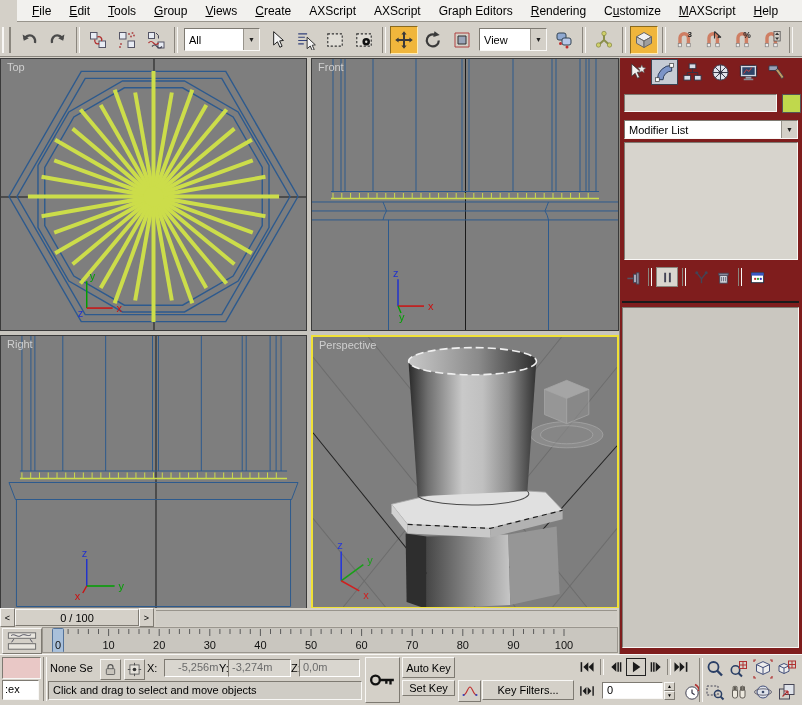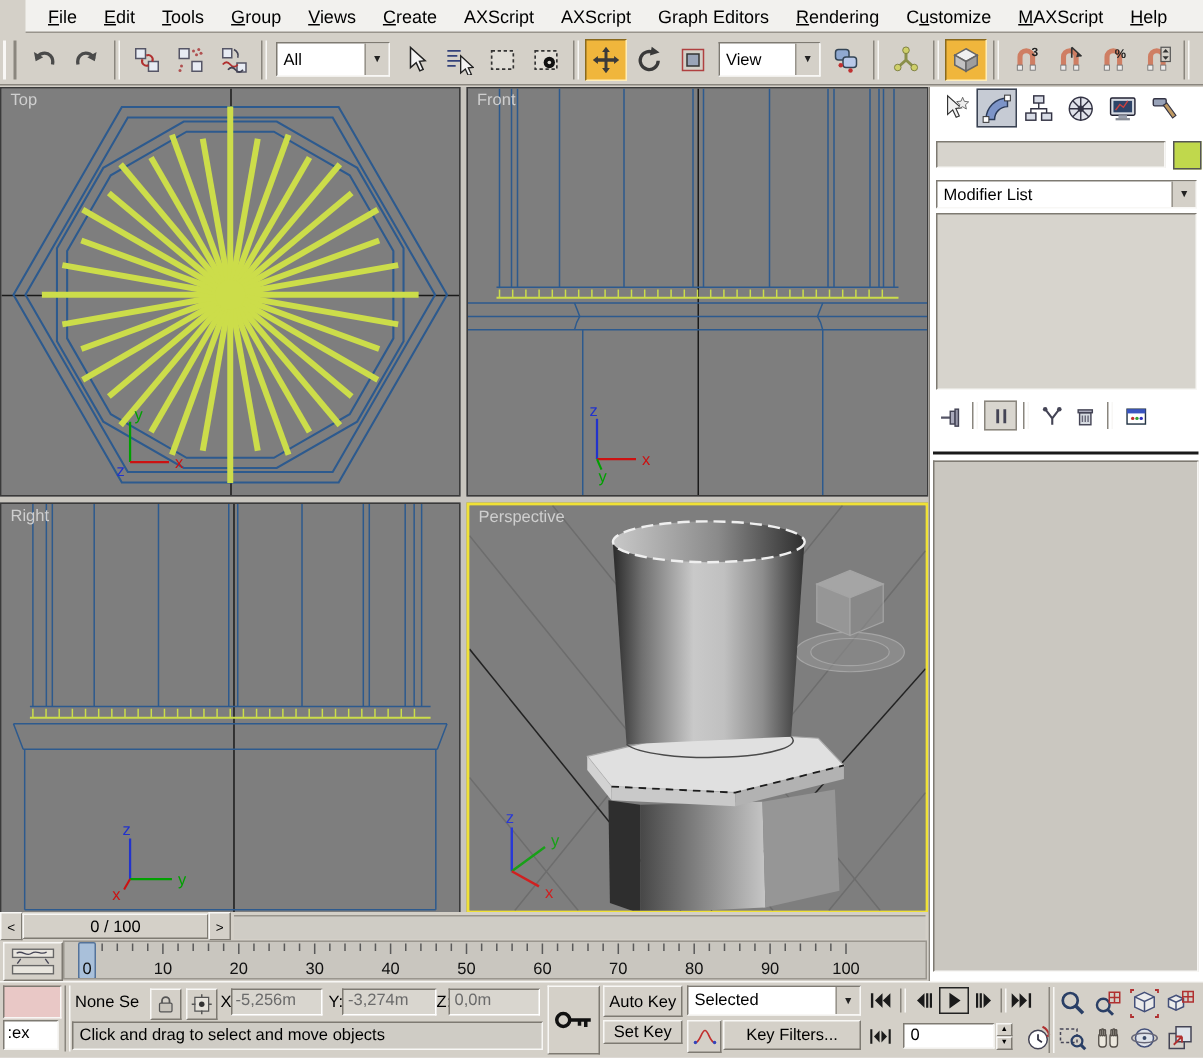--- a/index.html
+++ b/index.html
@@ -43,21 +43,21 @@
   .bottombar{position:absolute;left:0;top:654px;width:802px;height:51px;background:#d4d0c8;border-top:1px solid #f8f7f5;box-sizing:border-box;}
   .bb{position:absolute;}
   .lbl{color:#000;}
   .mini-btn{display:flex;align-items:center;justify-content:center;}
   .playbtn{display:flex;align-items:center;justify-content:center;}
   .playbtn svg{width:16px;height:14px;display:block;}
   .navbtn{display:flex;align-items:center;justify-content:center;}
   .navbtn svg{width:20px;height:20px;display:block;}
   .vsep{position:absolute;width:2px;border-left:1px solid #8a867e;border-right:1px solid #f8f7f5;}
   
-  .cmdpanel{position:absolute;left:619px;top:58px;width:183px;height:596px;background:#ffffff;border-left:1px solid #8a867e;box-sizing:border-box;}
+  .cmdpanel{position:absolute;left:619px;top:58px;width:183px;height:596px;background:#7f1d1d;border-left:1px solid #8a867e;box-sizing:border-box;}
   .cp-tabs{position:absolute;left:3px;top:1px;height:28px;display:flex;gap:1px;}
   .cp-tab{width:27px;height:26px;display:flex;align-items:center;justify-content:center;}
   .cp-tab.active{background:#c6cbd4;border:1px solid #3a4252;box-sizing:border-box;}
   .cp-tab .ic{width:21px;height:21px;}
   .cp-name{position:absolute;left:4px;top:36px;width:153px;height:18px;background:#d7d4cd;box-sizing:border-box;font:11px "Liberation Sans",sans-serif;padding:0 3px;}
   .cp-swatch{position:absolute;left:162px;top:36px;width:17px;height:17px;border:1px solid #555;}
   .cp-dd{position:absolute;left:4px;top:62px;width:174px;height:19px;display:flex;align-items:center;box-sizing:border-box;}
   .cp-dd .ddtxt{flex:1;padding:0 4px;}
   .cp-stack{position:absolute;left:4px;top:84px;width:174px;height:118px;background:#d7d4cd;box-sizing:border-box;}
   .cp-stackbtns{position:absolute;left:2px;top:207px;width:179px;height:24px;display:flex;align-items:center;}
@@ -625,41 +625,37 @@
     <div class="bb mini-btn btn3d" style="left:124px;top:4px;width:19px;height:19px;">
         <span class="ic" style="width:15px;height:15px;">
           <svg viewBox="0 0 18 18">
             <rect x="3.5" y="3.5" width="11" height="11" fill="#e4e1da" stroke="#555"></rect>
             <circle cx="9" cy="9" r="2.2" fill="#333"></circle>
             <path d="M9 1 v3 M9 14 v3 M1 9 h3 M14 9 h3" stroke="#555" stroke-width="1.2"></path>
           </svg>
         </span>
       </div>
     <div class="bb lbl" style="left:147px;top:7px;">X:</div>
-    <div class="bb grayfield" style="left:154px;top:4px;width:55px;height:15px;padding:1px 2px 0;">-5,256m</div>
+    <div class="bb grayfield" style="left:164px;top:4px;width:55px;height:15px;padding:1px 13px 0;">-5,256m</div>
     <div class="bb lbl" style="left:219px;top:7px;">Y:</div>
     <div class="bb grayfield" style="left:228px;top:4px;width:55px;height:15px;padding:1px 3px 0;">-3,274m</div>
     <div class="bb lbl" style="left:291px;top:7px;">Z:</div>
     <div class="bb grayfield" style="left:299px;top:4px;width:53px;height:15px;padding:1px 3px 0;">0,0m</div>
     <div class="bb sunk" style="left:48px;top:26px;width:314px;height:19px;background:#cfccc5;padding:2px 4px 0;box-sizing:border-box;white-space:nowrap;overflow:hidden;">Click and drag to select and move objects</div>
 
     <div class="bb mini-btn btn3d" style="left:365px;top:2px;width:33px;height:44px;">
         <span class="ic" style="width:30px;height:22px;">
           <svg viewBox="0 0 36 24">
             <circle cx="9" cy="12" r="5.2" fill="none" stroke="#111" stroke-width="2.8"></circle>
             <path d="M14 12 H31 M27 12 v5.5 M22 12 v4.5" stroke="#111" stroke-width="2.8" fill="none"></path>
           </svg>
         </span>
       </div>
     <div class="bb mini-btn btn3d" style="left:402px;top:2px;width:53px;height:21px;box-sizing:border-box;">Auto Key</div>
     <div class="bb mini-btn btn3d" style="left:402px;top:25px;width:53px;height:16px;box-sizing:border-box;">Set Key</div>
-    <div class="bb whitefield" style="left:458px;top:2px;width:116px;height:20px;display:flex;align-items:center;box-sizing:border-box;">
-      <span class="ddtxt" style="flex:1;padding:0 4px;">Selected</span>
-      <span class="ddarr">▼</span>
-    </div>
     <div class="bb mini-btn btn3d" style="left:458px;top:25px;width:21px;height:20px;">
         <span class="ic" style="width:16px;height:16px;">
           <svg viewBox="0 0 20 20">
             <path d="M2 15 C6 15 7 5 10 5 C13 5 14 15 18 15" fill="none" stroke="#c03030" stroke-width="1.4"></path>
             <circle cx="2" cy="15" r="1.4" fill="#3344bb"></circle>
             <circle cx="18" cy="15" r="1.4" fill="#3344bb"></circle>
           </svg>
         </span>
       </div>
     <div class="bb mini-btn btn3d" style="left:482px;top:25px;width:92px;height:20px;box-sizing:border-box;">Key Filters...</div>

